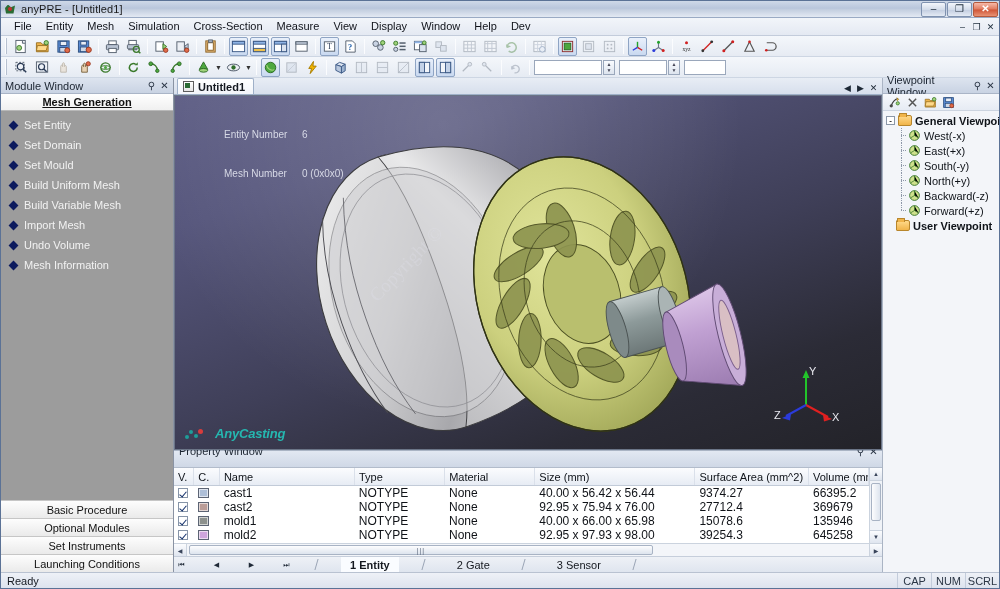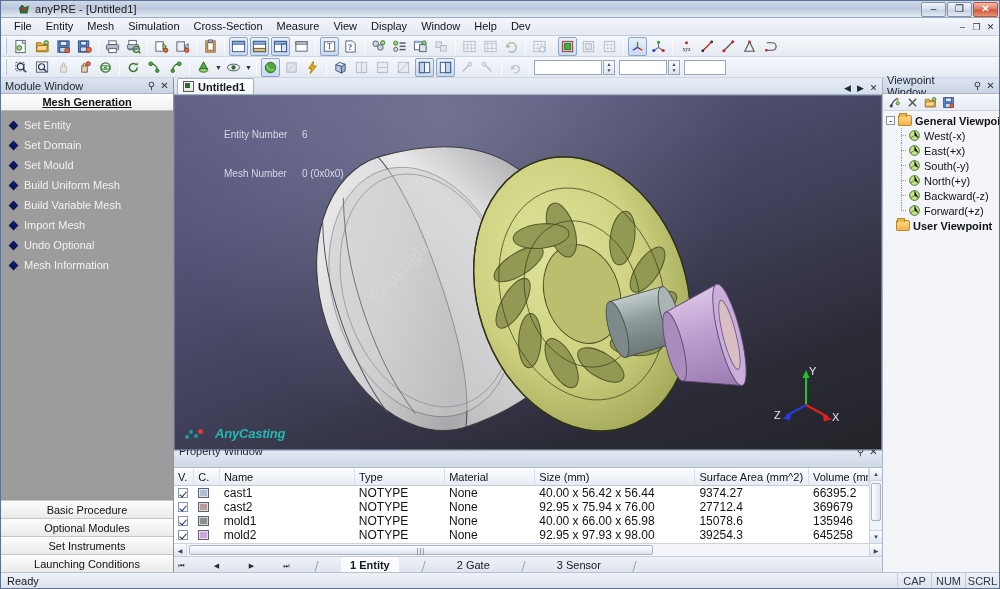--- a/index.html
+++ b/index.html
@@ -17,21 +17,21 @@
     background: linear-gradient(#eef1f7, #dbe1ec);
     border: 1px solid #5b7296;
     overflow: hidden;
   }
 
   
   .titlebar {
     height: 17px;
     background: linear-gradient(#cfd9e8, #b9c6dc 45%, #c4cfe0 55%, #e3e9f3);
     display: flex; align-items: center;
-    padding-left: 17px;
+    padding-left: 3px;
     border-bottom: 1px solid #9aaac4;
     position: relative;
   }
   .app-icon {
     width: 13px; height: 13px;
     margin-right: 4px;
     position: relative;
     flex: 0 0 auto;
   }
   .app-icon::before {
@@ -390,21 +390,21 @@
   .hs-track { flex: 1; position: relative; background: #f3f5f9; }
   .hs-thumb {
     position: absolute; left: 2px; top: 1px; bottom: 1px; width: 68%;
     background: linear-gradient(#fdfdfe, #dde4ee);
     border: 1px solid #a8b3c4; border-radius: 2px;
     display: flex; align-items: center; justify-content: center;
     font-size: 7px; color: #5b667a; letter-spacing: 1px;
   }
   .sheet-tabs {
     height: 16px;
-    display: flex; align-items: flex-end;
+    display: flex; align-items: center;
     background: linear-gradient(#eef1f6, #dfe5ef);
     border-top: 1px solid #c6cedb;
     padding-left: 2px;
     gap: 24px;
   }
   .nav-btn {
     width: 11px; height: 13px;
     display: flex; align-items: center; justify-content: center;
     font-size: 7px; color: #1f2937;
   }
@@ -1007,21 +1007,21 @@
         <div class="module-item">
           <div class="bullet"></div>
           <span>Build Variable Mesh</span>
         </div>
         <div class="module-item">
           <div class="bullet"></div>
           <span>Import Mesh</span>
         </div>
         <div class="module-item">
           <div class="bullet"></div>
-          <span>Undo Optional</span>
+          <span>Undo Volume</span>
         </div>
         <div class="module-item">
           <div class="bullet"></div>
           <span>Mesh Information</span>
         </div>
       </div>
       <div class="module-footer">
         <div class="footer-btn">Basic Procedure</div>
         <div class="footer-btn">Optional Modules</div>
         <div class="footer-btn">Set Instruments</div>

